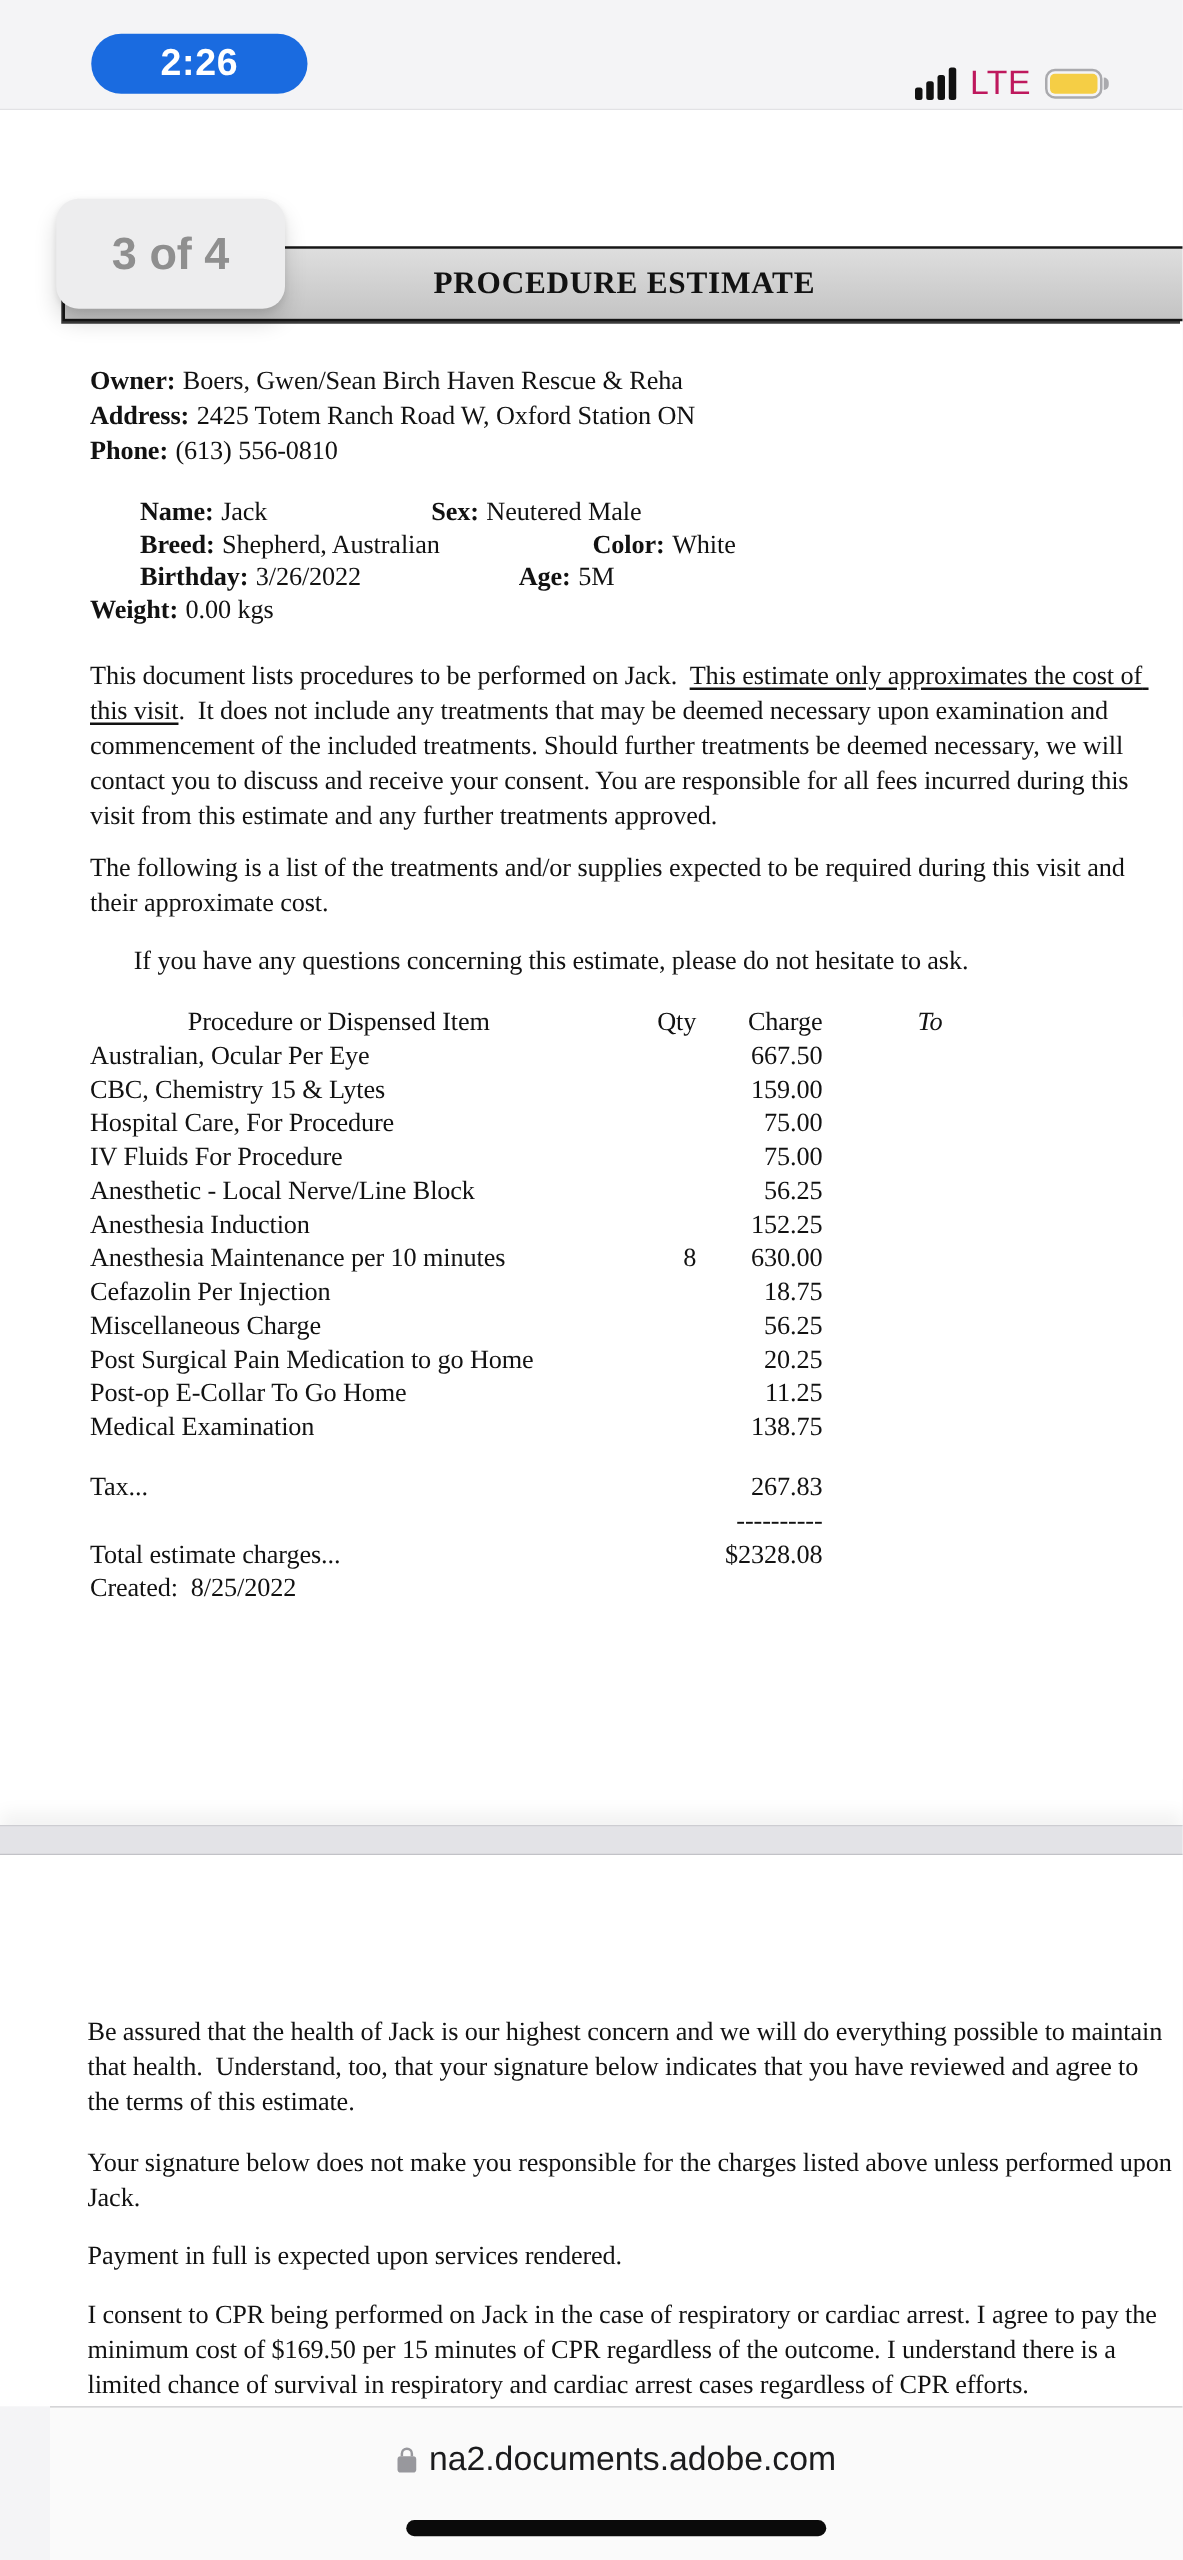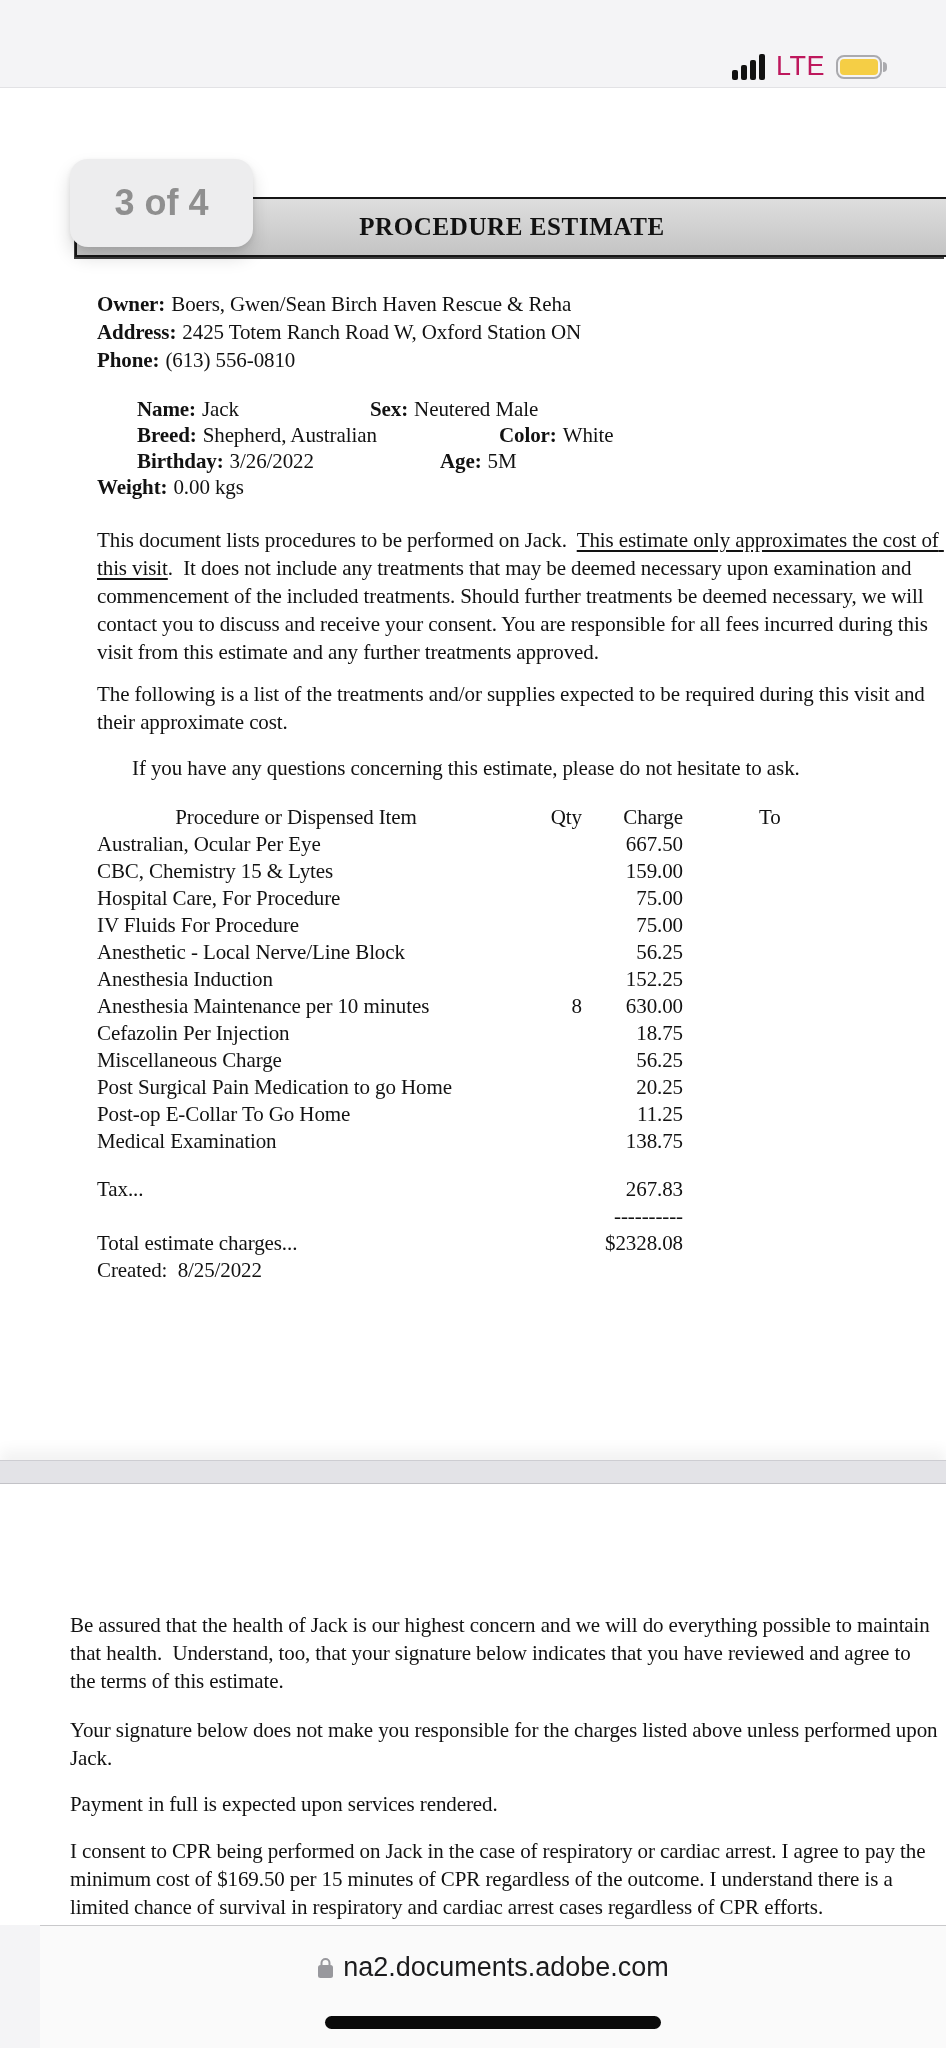--- a/index.html
+++ b/index.html
@@ -22,21 +22,21 @@
   .signal { display:flex; align-items:flex-end; gap:3px; height:26px; }
   .signal span { display:block; width:6px; background:#111; border-radius:2px; }
   .signal .b1{height:10px}.signal .b2{height:15px}.signal .b3{height:20px}.signal .b4{height:26px}
   .lte { font-size:27px; color:#be185d; font-weight:500; letter-spacing:.5px; }
   .battery { display:flex; align-items:center; }
   .battery-body { width:46px; height:24px; border:2px solid #aaaaae; border-radius:8px; padding:2px; box-sizing:border-box; background:transparent; display:block; }
   .battery-fill { display:block; height:100%; width:100%; border-radius:4px; background:#F5CE45; }
   .battery-cap { display:block; width:4px; height:10px; background:#aaaaae; border-radius:0 4px 4px 0; margin-left:1px; }
 
   
-  .page { background:#ffffff;padding-left:25px; }
+  .page { background:#ffffff; }
   .page3 { height:1372px; box-sizing:border-box; overflow:hidden; }
   .doc, .doc * { font-family:"Liberation Serif","DejaVu Serif",serif; color:#121212; }
 
   .doc-header { position:relative; height:176px; }
   .title-bar {
     position:absolute; left:50px; right:-3px; top:109px; height:60px;
     background:linear-gradient(#dedede,#c4c4c4);
     border:2px solid #161616; box-sizing:border-box;
     box-shadow:-3px 4px 0 -2px #3c3c3c;
     display:flex; align-items:center; justify-content:center;
@@ -60,21 +60,21 @@
   .para { margin:0; white-space:pre-wrap; }
   .p1 { margin-top:26px; }
   .p2 { margin-top:14px; }
   .p3 { margin-top:18px;margin-left:35px; }
   .u { text-decoration:underline; text-underline-offset:3px; }
 
   .tbl { margin-top:22px; }
   .trow { display:grid; grid-template-columns:428px 57px 101px 1fr; line-height:27px; white-space:pre-wrap; }
   .c-qty, .c-charge { text-align:right; }
   .th-item { text-align:center; padding-right:30px; }
-  .c-to { padding-left:76px; }
+  .c-to { padding-left:76px;font-style:italic; }
   .gap-row { height:21px; }
 
   .page-divider {
     height:24px; background:#e3e3e7;
     border-top:1px solid #cdcdd2; border-bottom:1px solid #c2c2c7;
     box-sizing:border-box;
     box-shadow:0 -10px 14px rgba(0,0,0,.05);
     position:relative;
   }
   .page4 { height:441px; box-sizing:border-box; padding:127px 6px 0 70px; }
@@ -87,20 +87,23 @@
   .url-text { font-size:27px; color:#1b1b1d; }
   .lock-icon { display:flex; }
   .home-indicator { position:absolute; left:50%; transform:translateX(-50%); bottom:19px; width:336px; height:13px; border-radius:7px; background:#0a0a0a; }
 </style>
 </head>
 <body>
 
 <div class="screen">
 
   <div class="status-bar">
+    <div class="time-pill" style="background-color: rgb(26, 107, 224);">
+      <span>2:26</span>
+    </div>
     <div class="status-right">
       <div class="signal">
         <span class="b1"></span>
           <span class="b2"></span>
           <span class="b3"></span>
           <span class="b4"></span>
       </div>
       <span class="lte">LTE</span>
       <span class="battery">
         <span class="battery-body">

